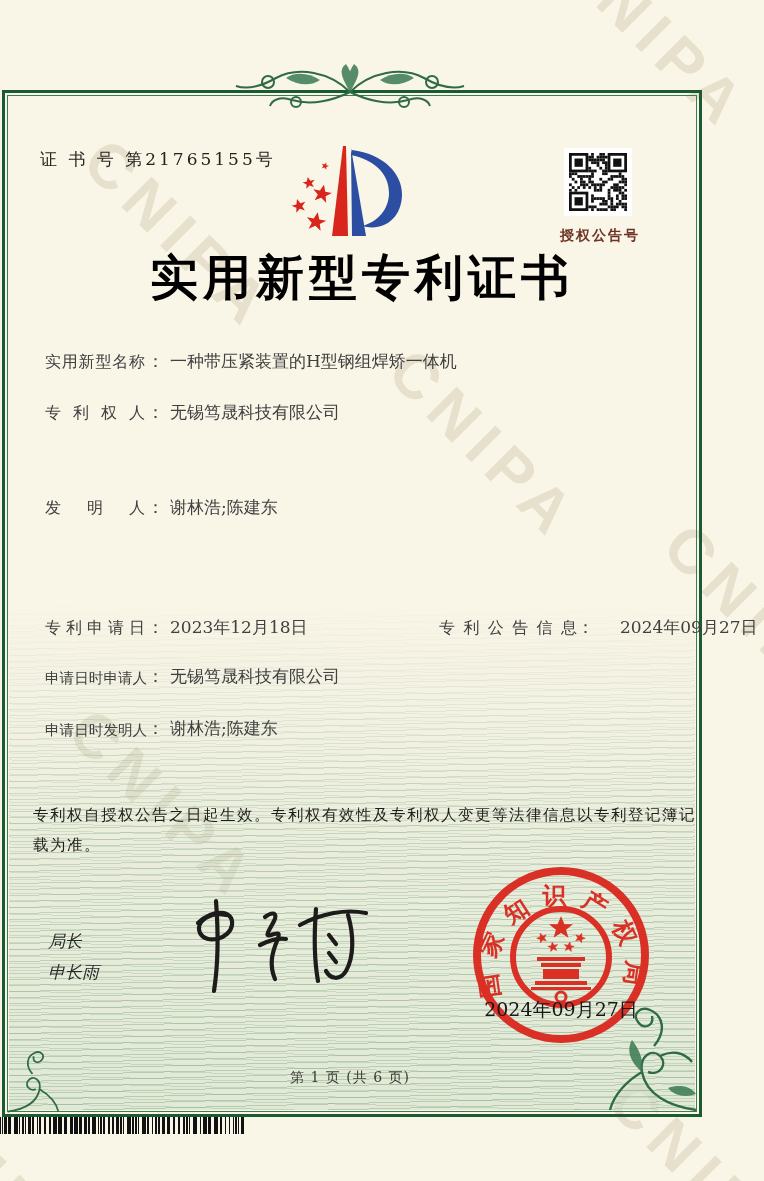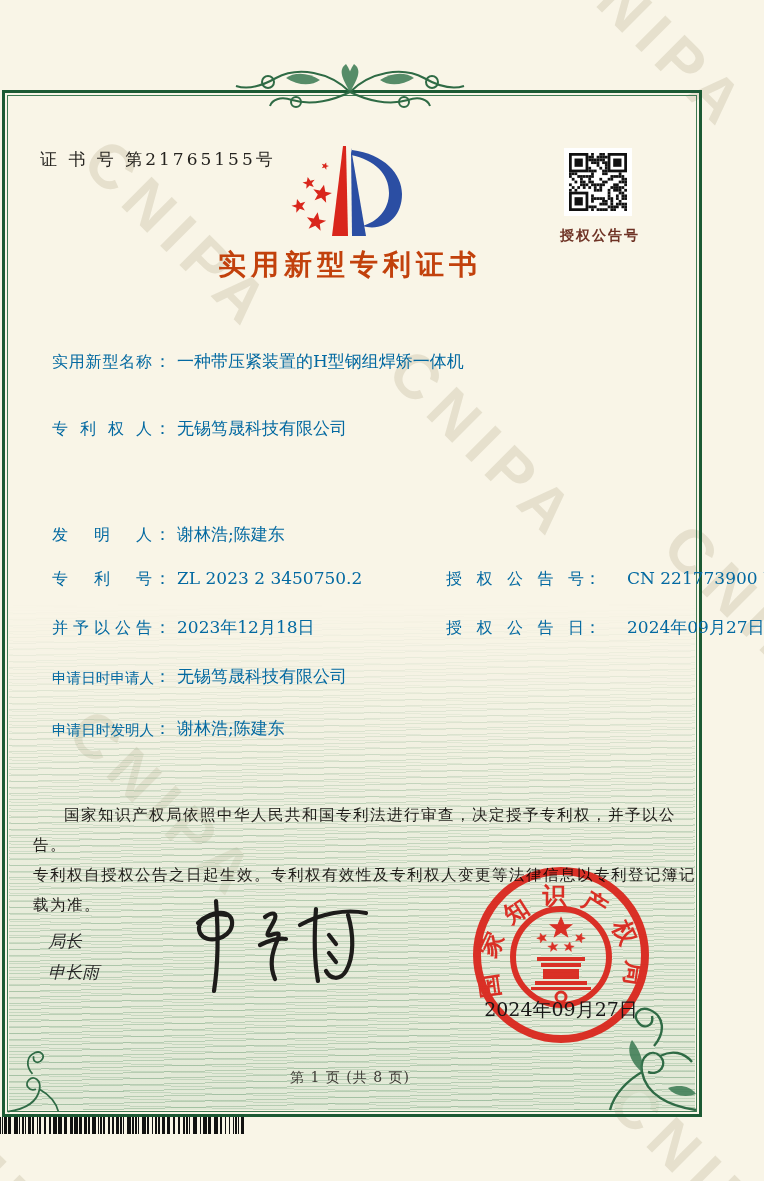--- a/index.html
+++ b/index.html
@@ -26,24 +26,24 @@
   .content{position:absolute;inset:0;z-index:3;}
 
   .certno{position:absolute;left:40px;top:148px;font-size:17px;letter-spacing:3px;color:#24221e;text-align:right;}
 
   .logo{position:absolute;left:286px;top:138px;}
   .qr-box{position:absolute;left:564px;top:148px;width:68px;height:68px;background:#fff;}
   .qr-box svg{position:absolute;left:5px;top:5px;}
   .qr-caption{position:absolute;left:540px;top:227px;width:120px;text-align:center;
       font-size:14px;letter-spacing:2px;color:#6e3224;font-weight:600;}
 
-  .title{position:absolute;left:0;top:246px;width:700px;text-align:center;
-      font-size:28px;font-weight:600;letter-spacing:5px;color:#c2410c;}
-
-  .row{position:absolute;left:45px;font-size:17px;color:#0369a1;white-space:nowrap;margin-left:7px;}
+  .title{position:absolute;left:12px;top:246px;width:700px;text-align:center;
+      font-size:48px;font-weight:600;letter-spacing:5px;color:#000000;}
+
+  .row{position:absolute;left:45px;font-size:17px;color:#404040;white-space:nowrap;}
   .flabel{display:inline-block;width:100px;text-align:justify;text-align-last:justify;
       font-size:16px;vertical-align:bottom;}
   .flabel.tight{font-size:14.6px;}
   .colon{margin:0 6px 0 2px;}
   .rcol{position:absolute;left:394px;top:0;}
   .rlabel{display:inline-block;width:138px;text-align:justify;text-align-last:justify;
       font-size:16px;vertical-align:bottom;}
   .rval{margin-left:26px;}
 
   .statement{position:absolute;left:33px;top:800px;width:664px;font-size:15.5px;
@@ -308,53 +308,46 @@
         </svg>
     </div>
     <div class="qr-caption">授权公告号</div>
 
     <div class="title">实用新型专利证书</div>
 
     <div class="row" style="top:350px">
       <span class="flabel">实用新型名称</span><span class="colon">：</span><span>一种带压紧装置的H型钢组焊矫一体机</span>
     </div>
 
-    <div class="row" style="top:417px">
+    <div class="row" style="top:401px">
       <span class="flabel">专利权人</span><span class="colon">：</span><span>无锡笃晟科技有限公司</span>
     </div>
 
 
-    <div class="row" style="top:523px">
+    <div class="row" style="top:496px">
       <span class="flabel">发明人</span><span class="colon">：</span><span>谢林浩;陈建东</span>
     </div>
 
-    <div class="row" style="top:567px">
-      <span class="flabel">专利号</span><span class="colon">：</span><span>ZL 2023 2 3450750.2</span>
+
+    <div class="row" style="top:616px">
+      <span class="flabel">专利申请日</span><span class="colon">：</span><span>2023年12月18日</span>
       <span class="rcol">
-        <span class="rlabel">授权公告号</span><span>：</span><span class="rval">CN 221773900 U</span>
-      </span>
-    </div>
-
-    <div class="row" style="top:616px">
-      <span class="flabel">并予以公告</span><span class="colon">：</span><span>2023年12月18日</span>
-      <span class="rcol">
-        <span class="rlabel">授权公告日</span><span>：</span><span class="rval">2024年09月27日</span>
+        <span class="rlabel">专利公告信息</span><span>：</span><span class="rval">2024年09月27日</span>
       </span>
     </div>
 
     <div class="row" style="top:665px">
       <span class="flabel tight">申请日时申请人</span><span class="colon">：</span><span>无锡笃晟科技有限公司</span>
     </div>
 
     <div class="row" style="top:717px">
       <span class="flabel tight">申请日时发明人</span><span class="colon">：</span><span>谢林浩;陈建东</span>
     </div>
 
     <div class="statement">
-      <div class="ind">国家知识产权局依照中华人民共和国专利法进行审查，决定授予专利权，并予以公告。</div>
       <div>专利权自授权公告之日起生效。专利权有效性及专利权人变更等法律信息以专利登记簿记载为准。</div>
     </div>
 
     <div class="officer">
       <div>局长</div>
       <div>申长雨</div>
     </div>
 
     <svg class="sig" width="210" height="108" viewBox="0 0 210 108">
       <g fill="none" stroke="#1d1c1a" stroke-width="4.2" stroke-linecap="round" stroke-linejoin="round">
@@ -391,17 +384,17 @@
           <rect x="-20" y="8" width="40" height="4"></rect>
           <rect x="-18" y="14" width="36" height="10"></rect>
           <rect x="-26" y="26" width="52" height="4"></rect>
           <rect x="-30" y="32" width="60" height="3"></rect>
         </g>
         <circle cx="0" cy="42" r="5" fill="none" stroke-width="3"></circle>
       </g>
     </svg>
     <div class="seal-date">2024年09月27日</div>
 
-    <div class="pageno">第 1 页 (共 8 页)</div>
+    <div class="pageno">第 1 页 (共 6 页)</div>
   </div>
 
   <div class="barcode" id="barcode"><i style="width:1px"></i><b style="width:1px"></b><i style="width:1px"></i><b style="width:1px"></b><i style="width:3px"></i><b style="width:1px"></b><i style="width:3px"></i><b style="width:3px"></b><i style="width:4px"></i><b style="width:1px"></b><i style="width:1px"></i><b style="width:2px"></b><i style="width:2px"></i><b style="width:1px"></b><i style="width:1px"></i><b style="width:2px"></b><i style="width:3px"></i><b style="width:1px"></b><i style="width:2px"></i><b style="width:3px"></b><i style="width:1px"></i><b style="width:1px"></b><i style="width:2px"></i><b style="width:3px"></b><i style="width:2px"></i><b style="width:3px"></b><i style="width:2px"></i><b style="width:2px"></b><i style="width:4px"></i><b style="width:1px"></b><i style="width:4px"></i><b style="width:2px"></b><i style="width:3px"></i><b style="width:3px"></b><i style="width:3px"></i><b style="width:1px"></b><i style="width:4px"></i><b style="width:1px"></b><i style="width:3px"></i><b style="width:2px"></b><i style="width:3px"></i><b style="width:1px"></b><i style="width:2px"></i><b style="width:2px"></b><i style="width:4px"></i><b style="width:2px"></b><i style="width:1px"></i><b style="width:1px"></b><i style="width:2px"></i><b style="width:1px"></b><i style="width:2px"></i><b style="width:3px"></b><i style="width:2px"></i><b style="width:2px"></b><i style="width:2px"></i><b style="width:2px"></b><i style="width:3px"></i><b style="width:1px"></b><i style="width:2px"></i><b style="width:1px"></b><i style="width:1px"></i><b style="width:3px"></b><i style="width:4px"></i><b style="width:1px"></b><i style="width:2px"></i><b style="width:1px"></b><i style="width:2px"></i><b style="width:1px"></b><i style="width:1px"></i><b style="width:3px"></b><i style="width:4px"></i><b style="width:1px"></b><i style="width:2px"></i><b style="width:3px"></b><i style="width:1px"></i><b style="width:2px"></b><i style="width:2px"></i><b style="width:1px"></b><i style="width:2px"></i><b style="width:2px"></b><i style="width:3px"></i><b style="width:2px"></b><i style="width:3px"></i><b style="width:3px"></b><i style="width:2px"></i><b style="width:3px"></b><i style="width:2px"></i><b style="width:3px"></b><i style="width:2px"></i><b style="width:1px"></b><i style="width:2px"></i><b style="width:1px"></b><i style="width:1px"></i><b style="width:3px"></b><i style="width:4px"></i><b style="width:3px"></b><i style="width:1px"></i><b style="width:2px"></b><i style="width:4px"></i><b style="width:1px"></b><i style="width:3px"></i><b style="width:3px"></b><i style="width:4px"></i><b style="width:2px"></b><i style="width:2px"></i><b style="width:3px"></b><i style="width:1px"></i><b style="width:3px"></b><i style="width:1px"></i><b style="width:3px"></b><i style="width:1px"></i><b style="width:1px"></b><i style="width:2px"></i><b style="width:1px"></b><i style="width:1px"></i><b style="width:2px"></b><i style="width:3px"></i><b style="width:2px"></b></div>
 </div>
 
 </body></html>

